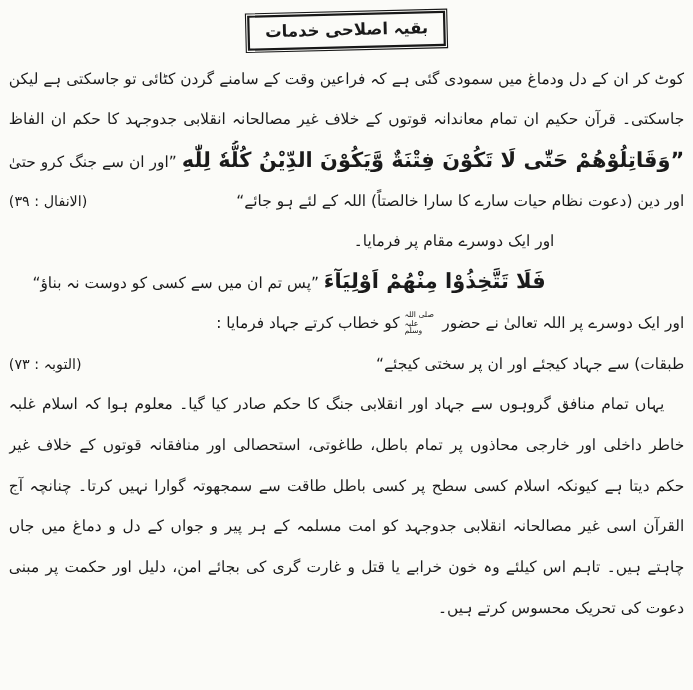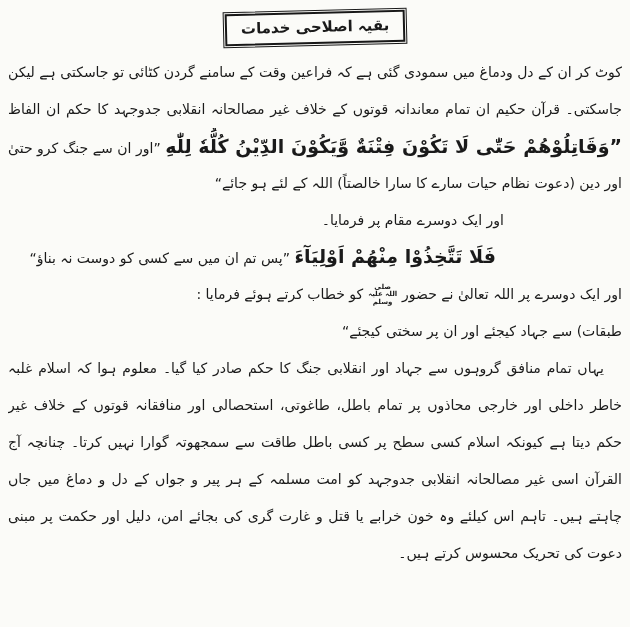--- a/index.html
+++ b/index.html
@@ -62,23 +62,23 @@
   .ref.indented { margin-right: 52px; } 
   .indent-center { padding-right: 118px; }
   .indent-quote { padding-right: 126px; }
   .para-start { text-indent: 18px; }
   .honorific {
     display: inline-block;
     width: 30px;
     font-size: 7px;
     line-height: 1.05;
     white-space: normal;
-    text-align: center;
+    text-align: left;
     vertical-align: middle;
-    font-weight: bold;
+    font-weight: normal;
   }
 </style>
 </head>
 <body>
 
 <div class="page">
 
   <div class="header-wrap">
     <span class="header-box">
       <span>بقیہ اصلاحی خدمات</span>
@@ -87,39 +87,41 @@
 
   <div class="line just">کوٹ کر ان کے دل ودماغ میں سمودی گئی ہے کہ فراعین وقت کے سامنے گردن کٹائی تو جاسکتی ہے لیکن جھکائی نہیں</div>
   <div class="line just">جاسکتی۔ قرآن حکیم ان تمام معاندانہ قوتوں کے خلاف غیر مصالحانہ انقلابی جدوجہد کا حکم ان الفاظ میں دیتا ہے۔</div>
 
   <div class="line just">
     <span class="arabic">”وَقَاتِلُوْهُمْ حَتّٰی لَا تَکُوْنَ فِتْنَةٌ وَّیَکُوْنَ الدِّیْنُ کُلُّهٗ لِلّٰهِ</span>
     <span>”اور ان سے جنگ کرو حتیٰ کہ طاغوتی فتنہ ختم ہو جائے</span>
   </div>
   <div class="line refline">
     <span>اور دین (دعوت نظام حیات سارے کا سارا خالصتاً) اللہ کے لئے ہو جائے“</span>
+    <span class="ref indented">(الانفال : ۳۹)</span>
   </div>
 
   <div class="line indent-center">اور ایک دوسرے مقام پر فرمایا۔</div>
 
   <div class="line refline">
     <span class="indent-quote">
       <span class="arabic">فَلَا تَتَّخِذُوْا مِنْهُمْ اَوْلِیَآءَ</span>
       <span>”پس تم ان میں سے کسی کو دوست نہ بناؤ“</span>
     </span>
   </div>
 
   <div class="line">
     <span>اور ایک دوسرے پر اللہ تعالیٰ نے حضور</span>
     <span class="honorific">صلی اللہ علیہ وسلم</span>
-    <span>کو خطاب کرتے ہوئے فرمایا :</span>
+    <span>کو خطاب کرتے جہاد فرمایا :</span>
   </div>
 
   <div class="line refline">
     <span>طبقات) سے جہاد کیجئے اور ان پر سختی کیجئے“</span>
+    <span class="ref">(التوبہ : ۷۳)</span>
   </div>
 
   <div class="line just para-start">یہاں تمام منافق گروہوں سے جہاد اور انقلابی جنگ کا حکم صادر کیا گیا۔ معلوم ہوا کہ اسلام غلبہ حق کی</div>
   <div class="line just">خاطر داخلی اور خارجی محاذوں پر تمام باطل، طاغوتی، استحصالی اور منافقانہ قوتوں کے خلاف غیر مصالحانہ انقلابی جنگ کا</div>
   <div class="line just">حکم دیتا ہے کیونکہ اسلام کسی سطح پر کسی باطل طاقت سے سمجھوتہ گوارا نہیں کرتا۔ چنانچہ آج قائد تحریک منہاج</div>
   <div class="line just">القرآن اسی غیر مصالحانہ انقلابی جدوجہد کو امت مسلمہ کے ہر پیر و جواں کے دل و دماغ میں جاں گزیں کرنا</div>
   <div class="line just">چاہتے ہیں۔ تاہم اس کیلئے وہ خون خرابے یا قتل و غارت گری کی بجائے امن، دلیل اور حکمت پر مبنی بھرپور</div>
   <div class="line">دعوت کی تحریک محسوس کرتے ہیں۔</div>
 
 </div>

